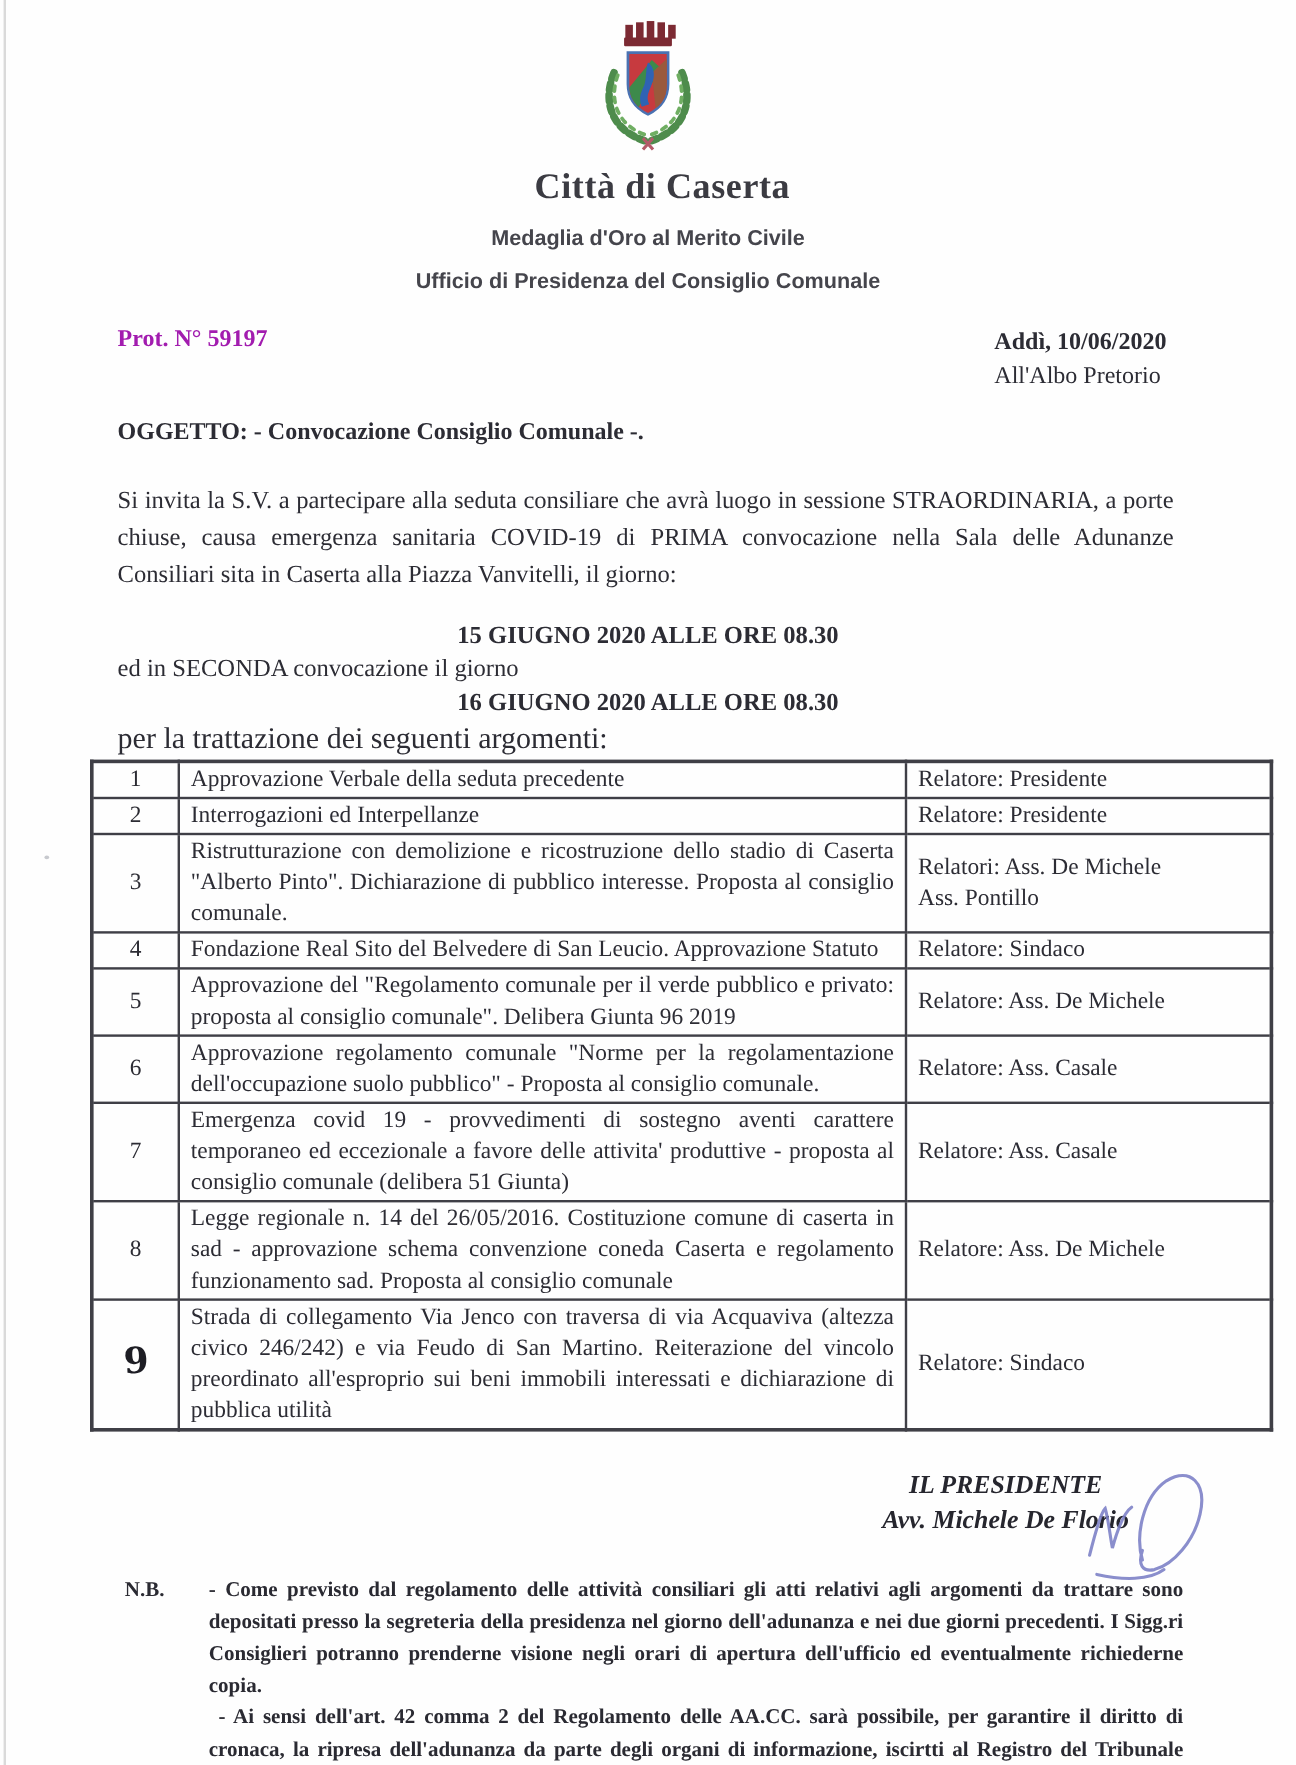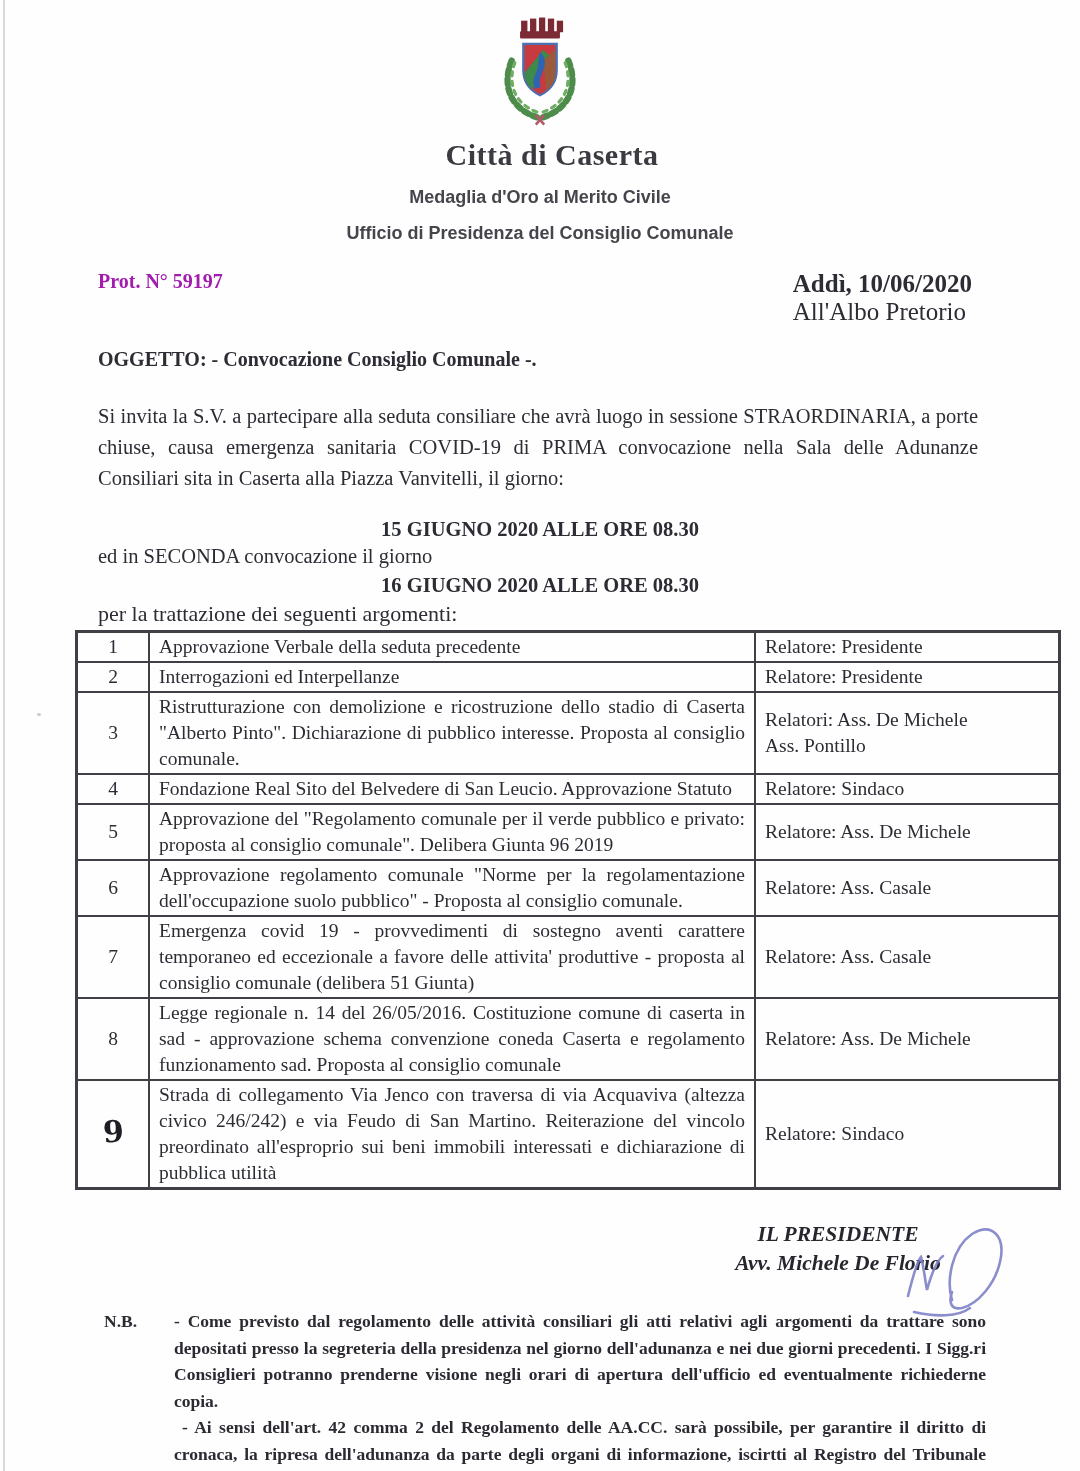--- a/index.html
+++ b/index.html
@@ -28,30 +28,30 @@
     font-family:"Liberation Sans", sans-serif;
     font-size:18px; font-weight:bold; color:#45454c;
     text-align:center; margin-top:15px;
   }
   
   .meta-row {
     display:flex; justify-content:space-between;
     padding:0 108px 0 98px; margin-top:26px;
   }
   .prot { font-weight:bold; font-size:20px; color:#a21caf; }
-  .date-block { font-size:25px; line-height:28px; text-align:left; }
+  .date-block { font-size:20px; line-height:28px; text-align:left; }
   .date-line { font-weight:bold; }
   .subject { margin:22px 0 0 98px; font-weight:bold; font-size:20px; }
   .intro {
     margin:30px 0 0 98px; width:880px;
     text-align:justify; font-size:20.5px; line-height:31px;
   }
   .call { text-align:center; font-weight:bold; font-size:20.5px; margin-top:24px; }
   .plain-line { margin:4px 0 0 98px; font-size:20.5px; }
-  .agenda-label { margin:4px 0 3px 98px; font-size:22px; }
+  .agenda-label { margin:4px 0 3px 98px; font-size:25px; }
   
   table.agenda {
     border-collapse:collapse; margin-left:75px; width:930px;
     table-layout:fixed; border:3px solid #3f3f46;
   }
   table.agenda td {
     border:2.5px solid #3f3f46;
     padding:1px 9px; font-size:19.5px; line-height:26px;
     vertical-align:middle; color:#2c2c34;
   }

